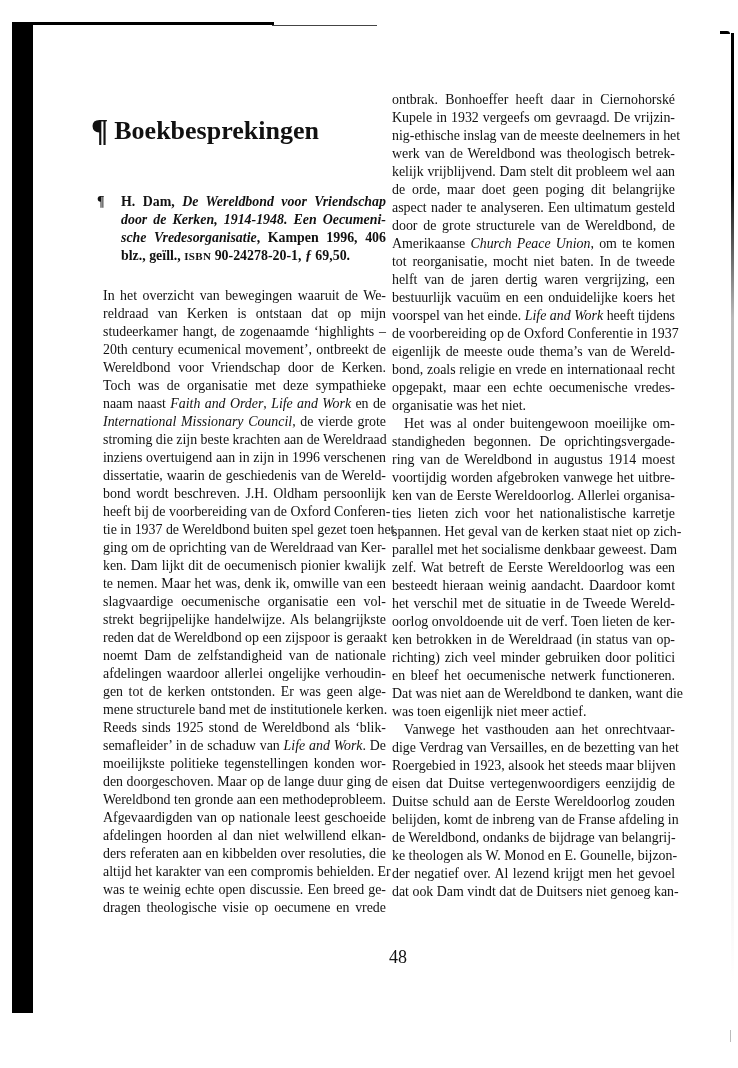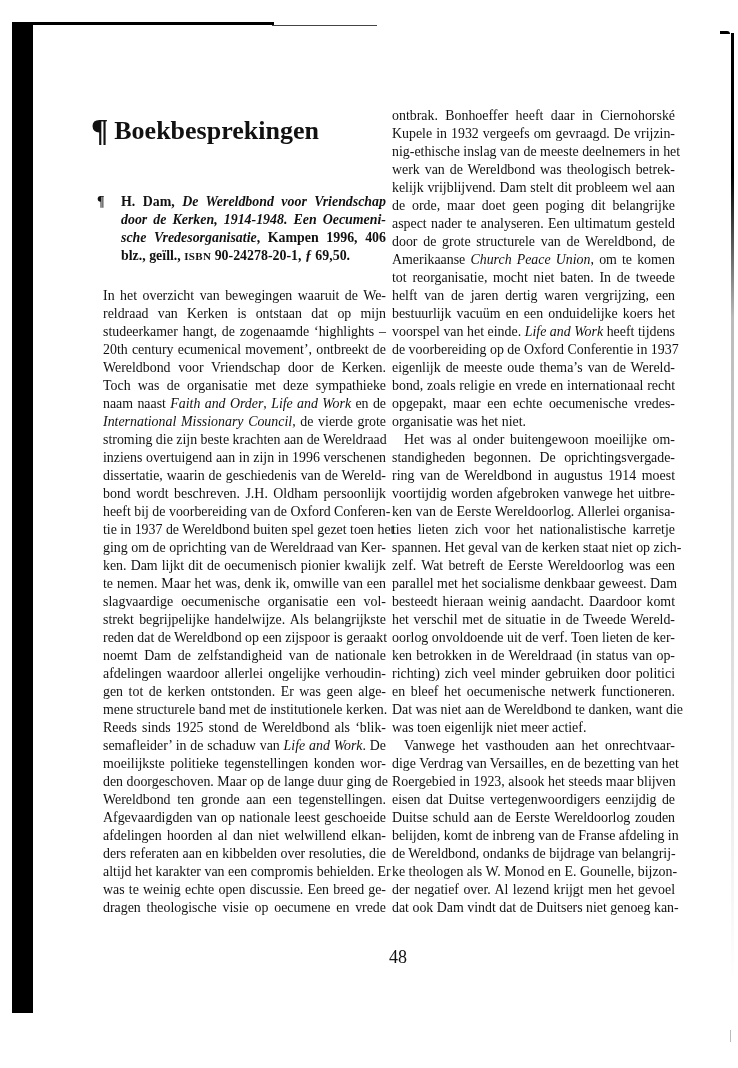--- a/index.html
+++ b/index.html
@@ -8,21 +8,21 @@
   .left-bar { position: absolute; left: 12px; top: 24px; width: 21px; height: 989px; background: #000; }
   .top-rule { position: absolute; left: 12px; top: 22px; width: 262px; height: 3px; background: #000; }
   .top-rule2 { position: absolute; left: 272px; top: 25px; width: 105px; height: 1px; background: #444; }
   .right-bracket { position: absolute; left: 720px; top: 31px; width: 10px; height: 3px; background: #000; border-top-right-radius: 6px; }
   .right-edge { position: absolute; left: 731px; top: 33px; width: 3px; height: 950px;
                 background: linear-gradient(#000, #000 15%, #bbb 30%, #fff 100%); }
   .right-tick { position: absolute; left: 730px; top: 1030px; width: 1px; height: 12px; background: #bbb; }
 
   .col { position: absolute; top: 110px; width: 283px; font-size: 13.9px; line-height: 18px; }
   .col-left { left: 103px; }
-  .col-right { left: 392px; top: 107px; }
+  .col-right { left: 392px; top: 91px; }
   .line { white-space: nowrap; text-align: justify; text-align-last: justify; height: 18px; overflow: visible; }
   .line.last { text-align-last: left; }
   .line.indent { text-indent: 12px; }
 
   .section-title { font-size: 26px; font-weight: bold; line-height: 36px; margin: 0 0 44px -12px; white-space: nowrap; }
   .pilcrow-big { font-size: 32px; font-weight: bold; margin-right: 6px; position: relative; top: 2px; }
   .review-head { position: relative; padding-left: 18px; font-weight: bold; font-size: 13.9px; line-height: 18px; margin-bottom: 22px; }
   .pilcrow-small { position: absolute; left: -6px; top: 0; font-weight: bold; }
   .review-head .line { text-align: justify; text-align-last: justify; }
   .review-head .line.last { text-align-last: left; }
@@ -77,21 +77,21 @@
       <div class="line"><span>strekt begrijpelijke handelwijze. Als belangrijkste</span></div>
       <div class="line"><span>reden dat de Wereldbond op een zijspoor is geraakt</span></div>
       <div class="line"><span>noemt Dam de zelfstandigheid van de nationale</span></div>
       <div class="line"><span>afdelingen waardoor allerlei ongelijke verhoudin-</span></div>
       <div class="line"><span>gen tot de kerken ontstonden. Er was geen alge-</span></div>
       <div class="line"><span>mene structurele band met de institutionele kerken.</span></div>
       <div class="line"><span>Reeds sinds 1925 stond de Wereldbond als ‘blik-</span></div>
       <div class="line"><span>semafleider’ in de schaduw van </span><i>Life and Work</i><span>. De</span></div>
       <div class="line"><span>moeilijkste politieke tegenstellingen konden wor-</span></div>
       <div class="line"><span>den doorgeschoven. Maar op de lange duur ging de</span></div>
-      <div class="line"><span>Wereldbond ten gronde aan een tegenstellingen.</span></div>
+      <div class="line"><span>Wereldbond ten gronde aan een methodeprobleem.</span></div>
       <div class="line"><span>Afgevaardigden van op nationale leest geschoeide</span></div>
       <div class="line"><span>afdelingen hoorden al dan niet welwillend elkan-</span></div>
       <div class="line"><span>ders referaten aan en kibbelden over resoluties, die</span></div>
       <div class="line"><span>altijd het karakter van een compromis behielden. Er</span></div>
       <div class="line"><span>was te weinig echte open discussie. Een breed ge-</span></div>
       <div class="line"><span>dragen theologische visie op oecumene en vrede</span></div>
     </div>
 </div>
 
 <div class="col col-right">
@@ -114,22 +114,22 @@
       <div class="line"><span>bond, zoals religie en vrede en internationaal recht</span></div>
       <div class="line"><span>opgepakt, maar een echte oecumenische vredes-</span></div>
       <div class="line last"><span>organisatie was het niet.</span></div>
       <div class="line indent"><span>Het was al onder buitengewoon moeilijke om-</span></div>
       <div class="line"><span>standigheden begonnen. De oprichtingsvergade-</span></div>
       <div class="line"><span>ring van de Wereldbond in augustus 1914 moest</span></div>
       <div class="line"><span>voortijdig worden afgebroken vanwege het uitbre-</span></div>
       <div class="line"><span>ken van de Eerste Wereldoorlog. Allerlei organisa-</span></div>
       <div class="line"><span>ties lieten zich voor het nationalistische karretje</span></div>
       <div class="line"><span>spannen. Het geval van de kerken staat niet op zich-</span></div>
+      <div class="line"><span>parallel met het socialisme denkbaar geweest. Dam</span></div>
       <div class="line"><span>zelf. Wat betreft de Eerste Wereldoorlog was een</span></div>
-      <div class="line"><span>parallel met het socialisme denkbaar geweest. Dam</span></div>
       <div class="line"><span>besteedt hieraan weinig aandacht. Daardoor komt</span></div>
       <div class="line"><span>het verschil met de situatie in de Tweede Wereld-</span></div>
       <div class="line"><span>oorlog onvoldoende uit de verf. Toen lieten de ker-</span></div>
       <div class="line"><span>ken betrokken in de Wereldraad (in status van op-</span></div>
       <div class="line"><span>richting) zich veel minder gebruiken door politici</span></div>
       <div class="line"><span>en bleef het oecumenische netwerk functioneren.</span></div>
       <div class="line"><span>Dat was niet aan de Wereldbond te danken, want die</span></div>
       <div class="line last"><span>was toen eigenlijk niet meer actief.</span></div>
       <div class="line indent"><span>Vanwege het vasthouden aan het onrechtvaar-</span></div>
       <div class="line"><span>dige Verdrag van Versailles, en de bezetting van het</span></div>

